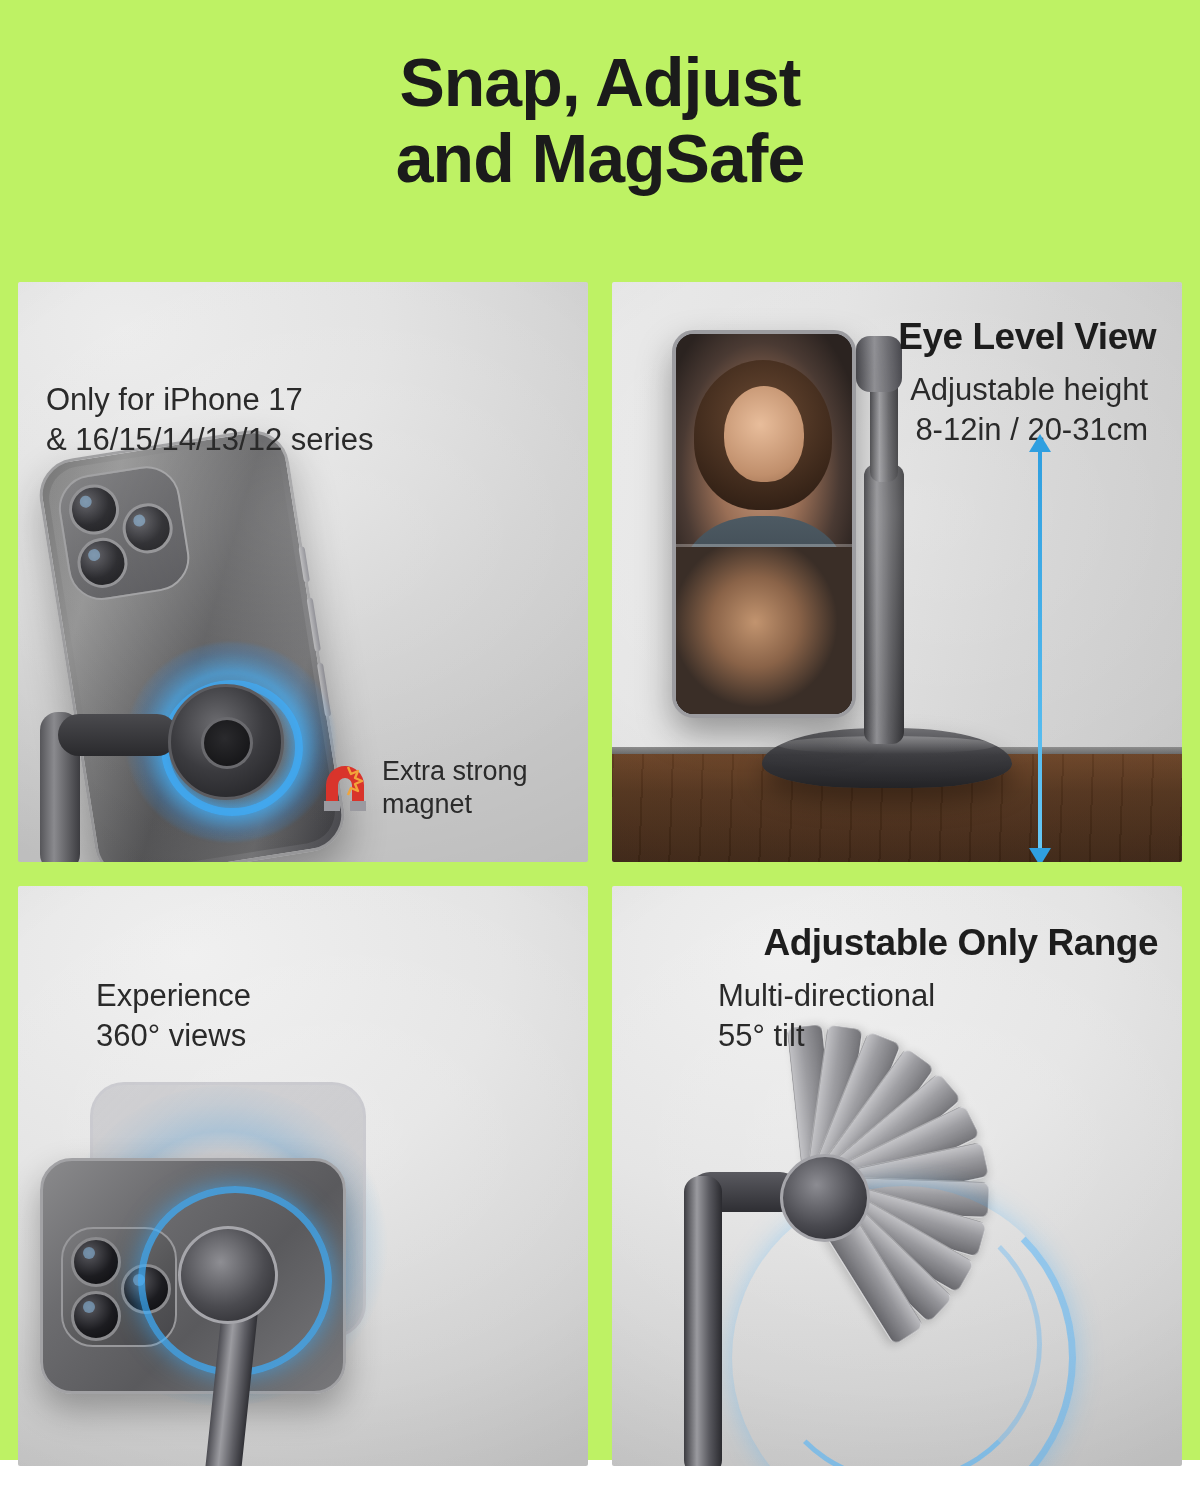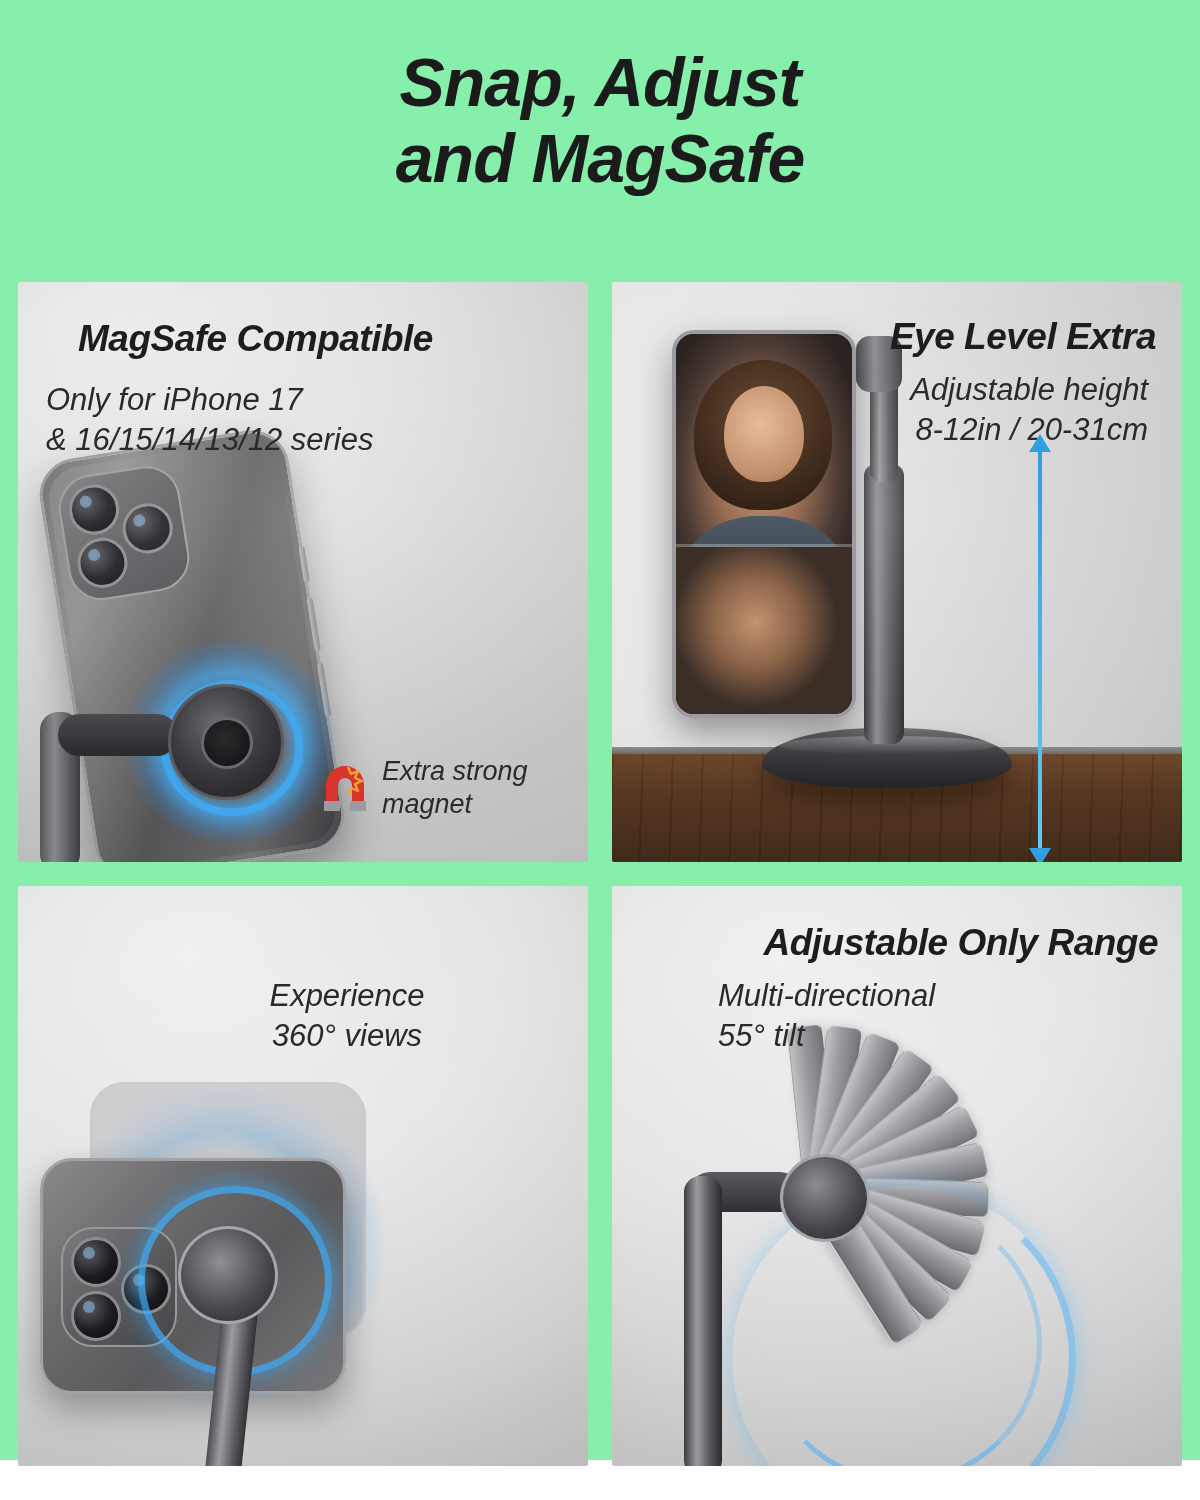--- a/index.html
+++ b/index.html
@@ -12,22 +12,21 @@
     height: 1500px;
     font-family: "Liberation Sans", sans-serif;
     color: #202124;
     overflow: hidden;
   }
 
   .page {
     width: 1200px;
     height: 1460px;
     position: relative;
-    background: #86efac;
-    font-style: italic;
+    background: #bef264;
   }
 
   
   .headline {
     width: 100%;
     text-align: center;
     padding-top: 44px;
     font-size: 68px;
     line-height: 1.12;
     font-weight: bold;
@@ -358,21 +357,21 @@
     top: -16px;
     border-bottom: 18px solid #2f9fe0;
   }
   .arrow-up-down::after {
     bottom: -16px;
     border-top: 18px solid #2f9fe0;
   }
 
   
   #panel-rotate .p-title { left: 32px; top: 36px; }
-  #panel-rotate .p-sub { right: 6px; top: 90px; text-align: center; width: 470px; }
+  #panel-rotate .p-sub { right: 22px; top: 90px; text-align: left; width: 470px; }
 
   .ph3-ghost {
     position: absolute;
     left: 72px; top: 196px;
     width: 270px; height: 250px;
     border-radius: 34px;
     background: linear-gradient(135deg, rgba(185,185,190,0.55), rgba(150,150,158,0.35));
     border: 3px solid rgba(200,200,206,0.6);
     z-index: 2;
   }
@@ -519,21 +518,20 @@
       </div>
 
       <div class="ms-glow"></div>
       <div class="ms-ring"></div>
       <div class="arm1"></div>
       <div class="ms-head"></div>
       <div class="pole1"></div>
 
       <div class="vignette"></div>
 
-      <div class="p-title">MagSafe Compatible</div>
       <div class="p-sub" style="white-space:pre-line;">Only for iPhone 17
 &amp; 16/15/14/13/12 series</div>
 
       <div class="magnet-badge">
         <svg width="54" height="50" viewBox="0 0 54 50">
           <path d="M8 40 L8 22 A19 19 0 0 1 46 22 L46 40 L34 40 L34 22 A7 7 0 0 0 20 22 L20 40 Z" fill="#d9342b"></path>
           <rect x="6" y="38" width="16" height="10" fill="#9a9aa0"></rect>
           <rect x="32" y="38" width="16" height="10" fill="#9a9aa0"></rect>
           <path d="M30 4 l3 7 7 -3 -3 7 7 3 -7 3 3 7 -7 -3 -3 7" fill="none" stroke="#f2a43a" stroke-width="2.4" stroke-linejoin="round"></path>
         </svg>
@@ -564,21 +562,21 @@
           </div>
         </div>
         <div class="ft-split"></div>
         <div class="ft-lower"></div>
       </div>
 
       <div class="arrow-up-down"></div>
 
       <div class="vignette"></div>
 
-      <div class="p-title">Eye Level Extra</div>
+      <div class="p-title">Eye Level View</div>
       <div class="p-sub" style="white-space:pre-line;">Adjustable height
 8-12in / 20-31cm</div>
     </div>
 
     <div class="panel" id="panel-rotate">
       <div class="wall-bg shade-soft"></div>
 
       <div class="rot-glow"></div>
       <div class="ph3-ghost"></div>
       <div class="ph3">

